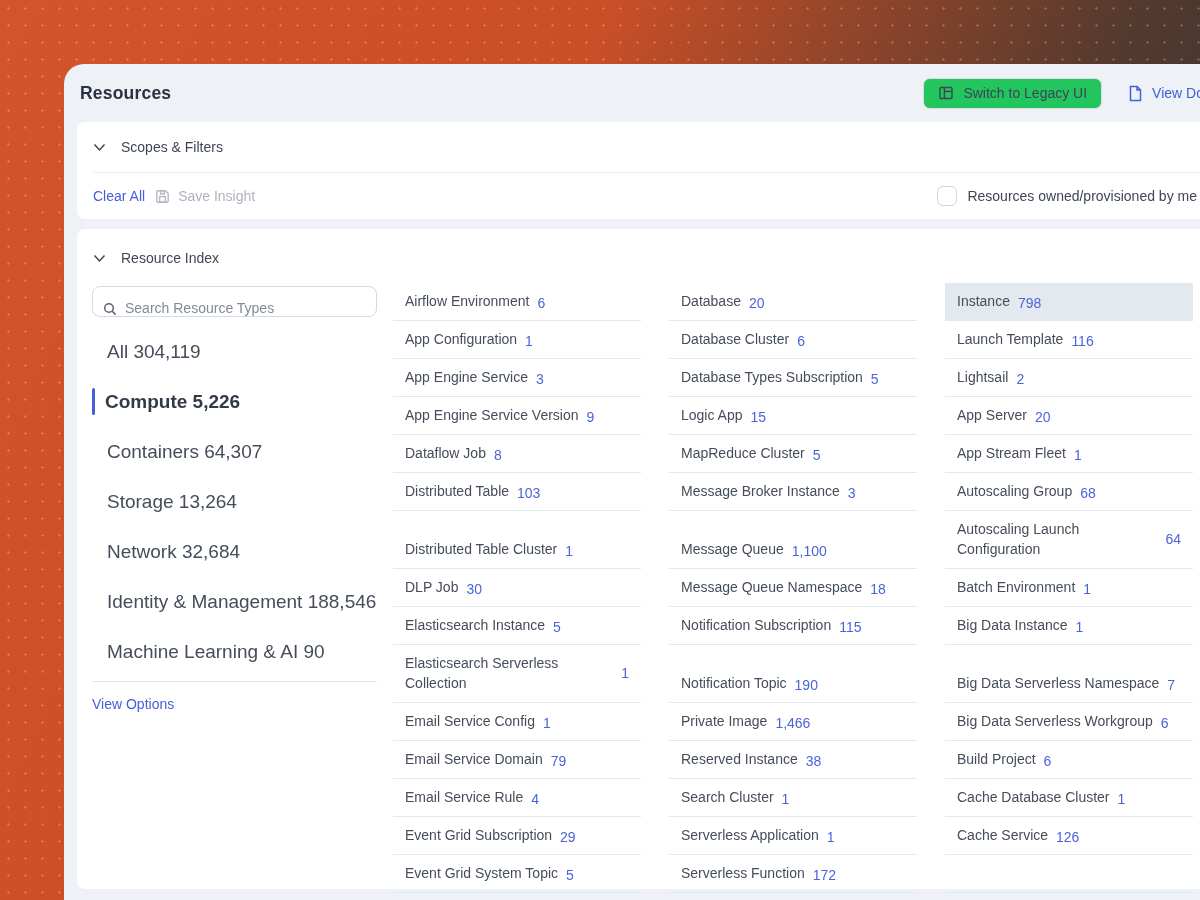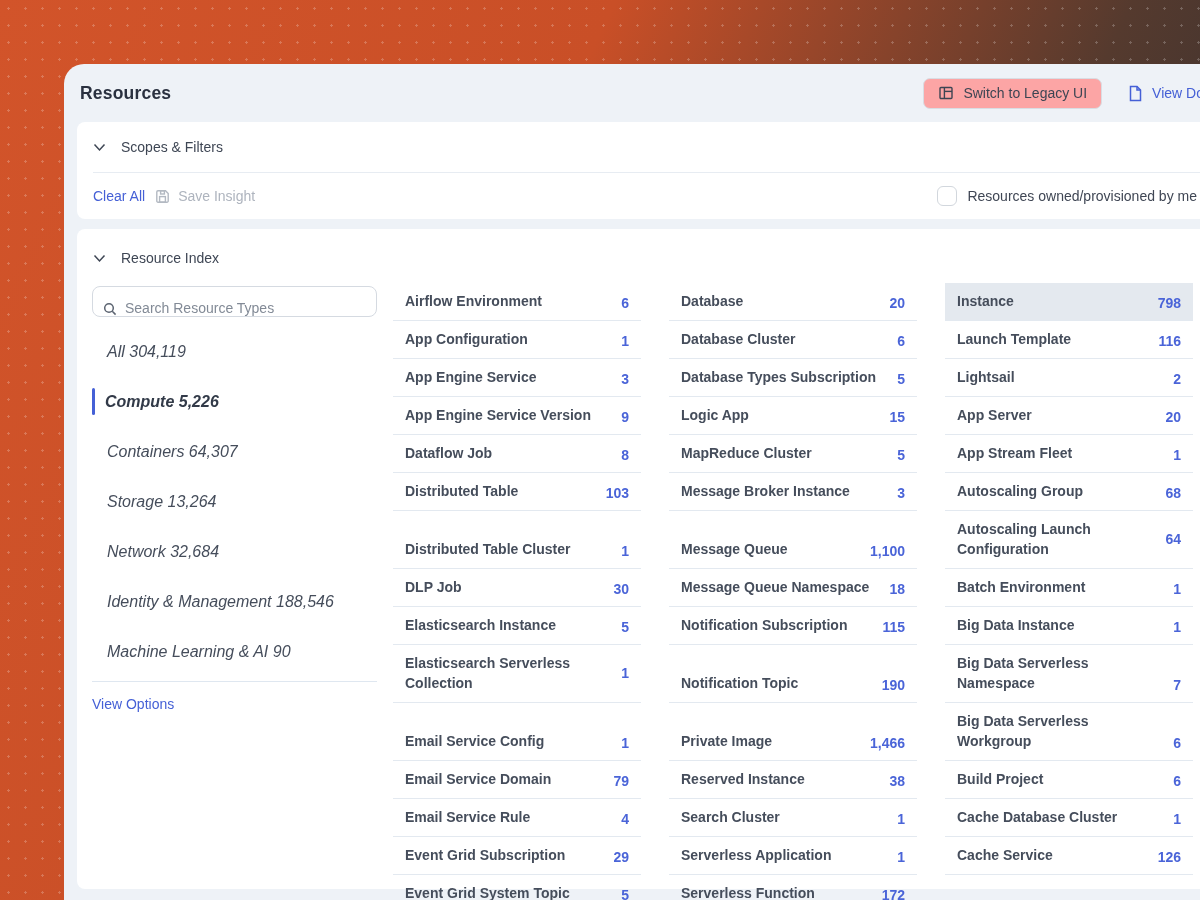--- a/index.html
+++ b/index.html
@@ -16,21 +16,21 @@
     position:absolute; left:64px; top:64px; width:1170px; height:880px;
     background:#eef2f7; border-radius:20px 0 0 0;
   }
   .page-header {
     height:58px; display:flex; align-items:center; justify-content:space-between;
     padding:0 16px;
   }
   .page-title { font-size:17.5px; font-weight:700; color:#2a3140; letter-spacing:.2px; }
   .header-right { display:flex; align-items:center; gap:26px; }
   .legacy-btn {
-    display:flex; align-items:center; gap:9px; background:#fca5a5;
+    display:flex; align-items:center; gap:9px; background:#22c55e;
     border:1px solid #d9dde3; border-radius:7px; height:31px; padding:0 14px;
     font-size:14px; color:#3d4553; cursor:pointer; font-family:inherit;
   }
   .view-docs { display:flex; align-items:center; gap:9px; font-size:14px; color:#4560d6; white-space:nowrap; cursor:pointer; }
   .inner-card { background:#fff; border-radius:8px; margin:0 13px; }
   .section-head { display:flex; align-items:center; gap:15px; padding:0 16px; height:50px; font-size:14px; color:#3e4654; }
   .divider { height:1px; background:#e7ecf2; margin:0 16px; }
   .scopes-actions { height:46px; display:flex; align-items:center; justify-content:space-between; padding:0 24px 0 16px; }
   .actions-left { display:flex; align-items:center; gap:10px; }
   .link-blue { color:#4560d6; font-size:14px; font-weight:500; cursor:pointer; }
@@ -42,29 +42,29 @@
   .resource-head { padding-top:8px; }
   .resource-body { display:flex; padding:4px 28px 0 15px; }
   .sidebar { width:285px; flex:none; }
   .search-box {
     display:flex; align-items:flex-end; gap:8px; height:31px; border:1px solid #d5dae1;
     border-radius:8px; padding:0 10px; background:#fff; margin-top:3px;
   }
   .search-box input { border:none; outline:none; flex:1; font-size:14px; color:#3e4654; font-family:inherit; background:transparent; }
   .search-box input::placeholder { color:#828a96; }
   .cat-list { margin-top:10px; }
-  .cat-item { position:relative; height:50px; display:flex; align-items:center; padding-left:15px; font-size:16px; color:#454d5b; cursor:pointer;font-style:italic; }
+  .cat-item { position:relative; height:50px; display:flex; align-items:center; padding-left:15px; font-size:19px; color:#454d5b; cursor:pointer; }
   .cat-item.selected { font-weight:700; color:#323a48;padding-left:13px; }
   .cat-item.selected::before { content:""; position:absolute; left:0; top:11px; width:3px; height:27px; background:#4560d6; border-radius:2px; }
   .sidebar-divider { height:1px; background:#dfe7f0; margin-top:4px; }
   .view-options { height:44px; display:flex; align-items:center; font-size:14px; }
   .grid { flex:1; margin-left:16px; display:grid; grid-template-columns:repeat(3,1fr); column-gap:28px; align-content:start; }
   .cell {
-    display:flex; justify-content:space-between; align-items:flex-end; gap:16px;
-    min-height:36px; padding:8px 12px 9px; border-bottom:1px solid #e3e9f0; cursor:pointer;font-weight:bold;
+    display:flex; align-items:flex-end; gap:8px;
+    min-height:36px; padding:8px 12px 9px; border-bottom:1px solid #e3e9f0; cursor:pointer;
   }
   .cell.highlight { background:#e4e9ef; }
   .cell-label { font-size:14px; color:#454d5b; line-height:20px; }
   .cell-count { font-size:14px; color:#4a64d8; white-space:nowrap; }
   .cell-count.centered { align-self:center; }
   .icon { flex:none; display:inline-flex; }
 </style>
 </head>
 <body>
 

